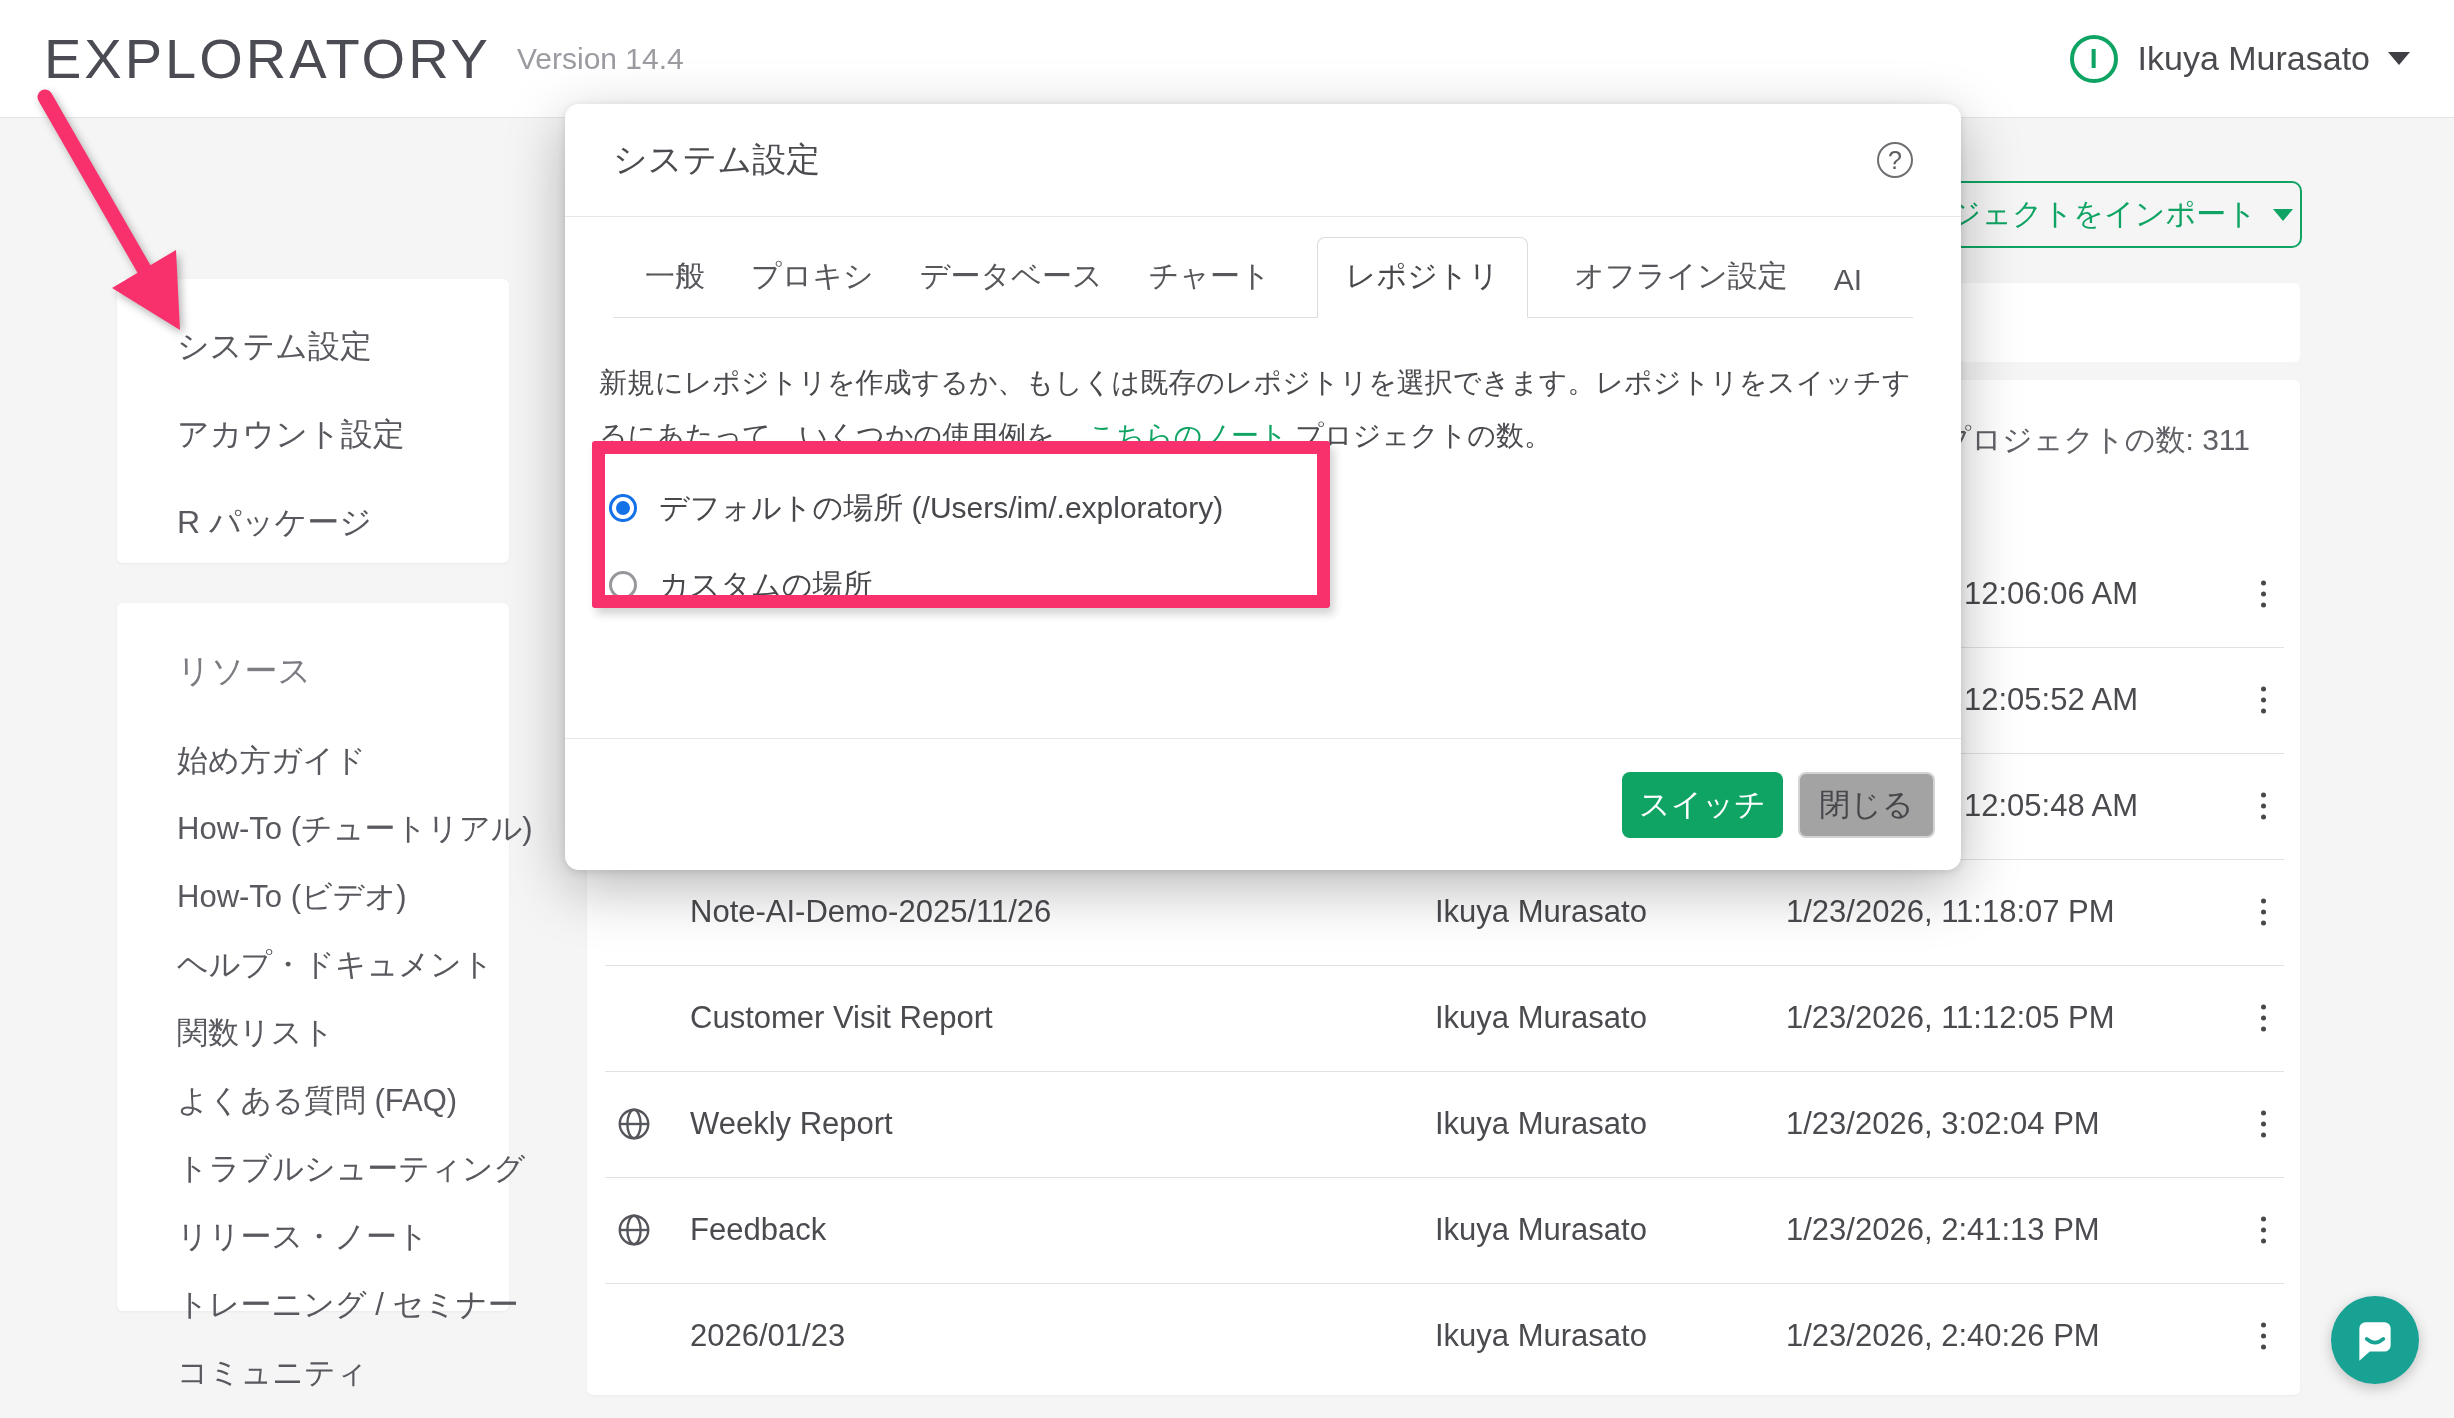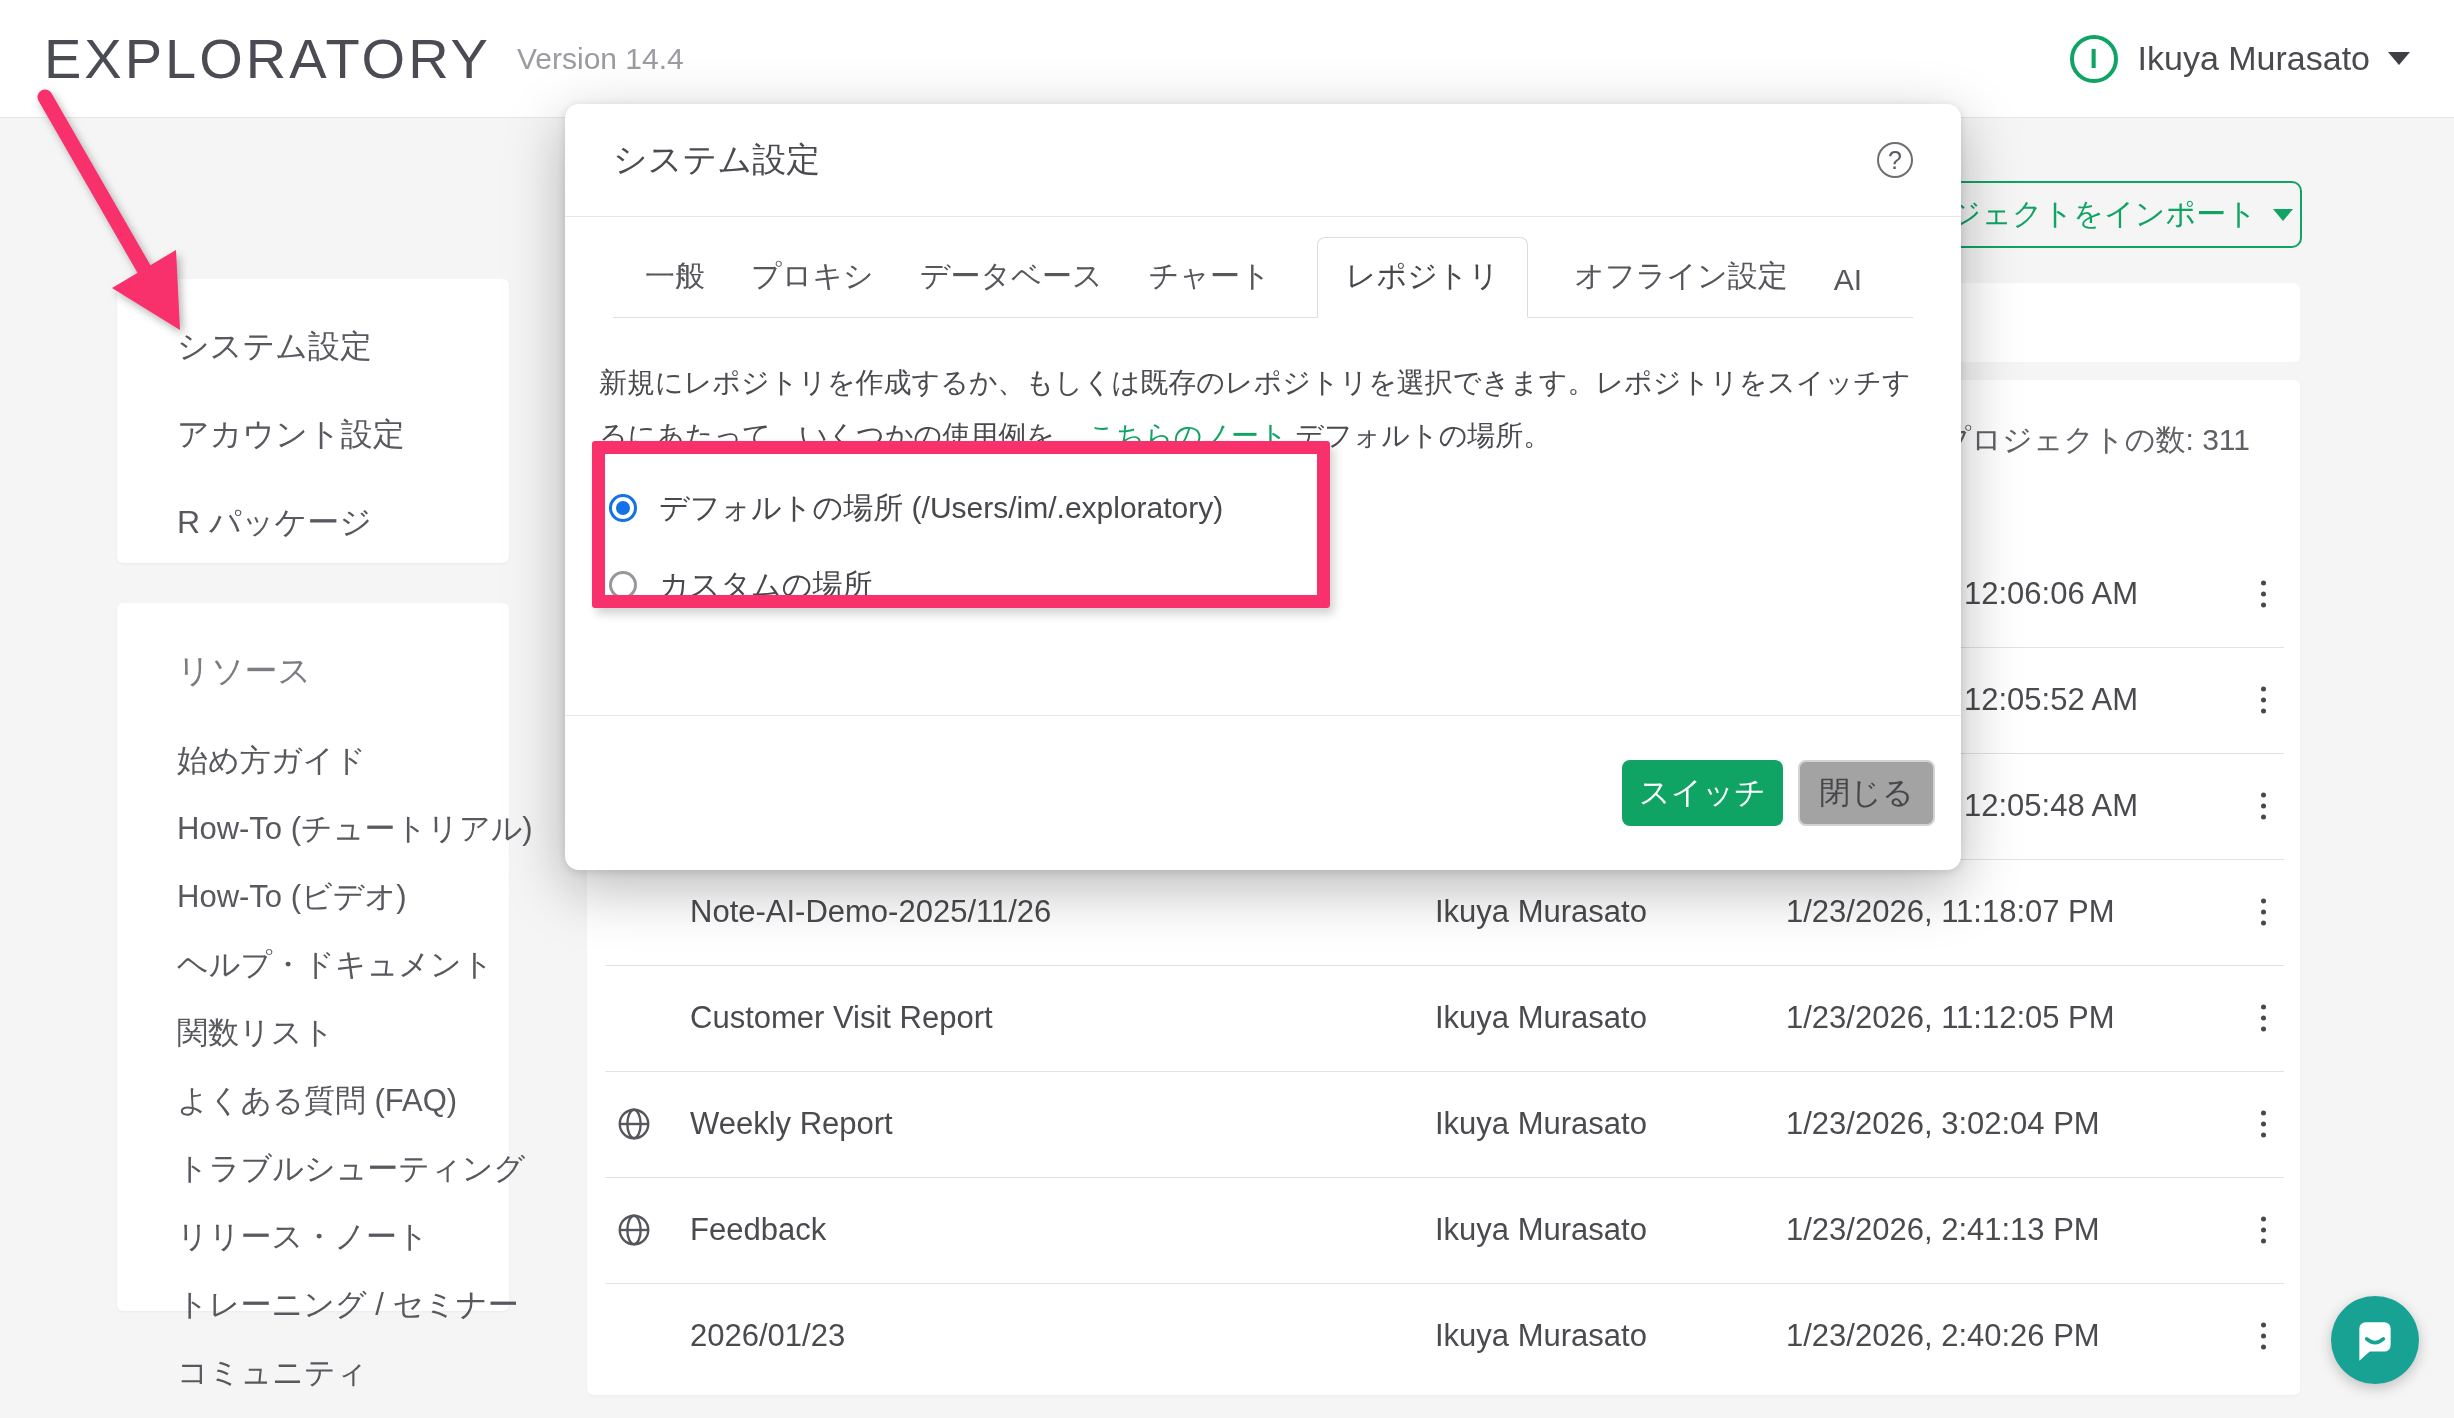--- a/index.html
+++ b/index.html
@@ -89,21 +89,21 @@
   .desc { font-size:28px; color:#4a4a4f; line-height:1.9; }
   .desc .dline { display:block; }
   .note-link { color:#0fa463; text-decoration:none; cursor:pointer;margin-left:25px; }
   .radio-group { margin:28px 0 0 10px; display:flex; flex-direction:column; gap:41px; }
   .radio-row { display:flex; align-items:center; gap:22px; font-size:30px;
     color:#47474c; cursor:pointer; height:36px; }
   .rb { width:28px; height:28px; border-radius:50%; flex:0 0 28px; position:relative; }
   .rb.sel { border:3px solid #1372e8; }
   .rb.sel::after { content:""; position:absolute; inset:4px; background:#1372e8; border-radius:50%; }
   .rb.un { border:3px solid #97979c; }
-  .modal-footer { position:absolute; left:0; right:0; bottom:0; height:155px;
+  .modal-footer { position:absolute; left:0; right:0; bottom:0; height:132px;
     border-top:1px solid #e7e7e9; display:flex; align-items:center;
     justify-content:flex-end; gap:15px; padding-right:26px; }
   .btn-primary { width:161px; height:66px; background:#0fa463; color:#fff;
     font-size:31px; border:none; border-radius:8px; cursor:pointer; }
   .btn-secondary { width:137px; height:66px; background:#a3a3a3; color:#46464b;
     font-size:31px; border:2px solid #d3d3d6; border-radius:8px; cursor:pointer; }
   
   .pink-box {
     position:absolute; left:27px; top:337px; width:738px; height:167px;
     border:13px solid #f8316c; border-radius:3px;
@@ -263,21 +263,21 @@
         <div class="tab">プロキシ</div>
         <div class="tab">データベース</div>
         <div class="tab">チャート</div>
         <div class="tab active">レポジトリ</div>
         <div class="tab">オフライン設定</div>
         <div class="tab">AI</div>
       </div>
     <div class="modal-body">
       <div class="desc">
         <span class="dline">新規にレポジトリを作成するか、もしくは既存のレポジトリを選択できます。レポジトリをスイッチす</span>
-        <span class="dline"><span>るにあたって、いくつかの使用例を </span><a class="note-link">こちらのノート</a><span> デフォルトの場所。</span></span>
+        <span class="dline"><span>るにあたって、いくつかの使用例を </span><a class="note-link">こちらのノート</a><span> プロジェクトの数。</span></span>
       </div>
       <div class="radio-group" id="radio-group">
           <div class="radio-row">
             <span class="rb sel"></span>
             <span>デフォルトの場所 (/Users/im/.exploratory)</span>
           </div>
           <div class="radio-row">
             <span class="rb un"></span>
             <span>カスタムの場所</span>
           </div>

